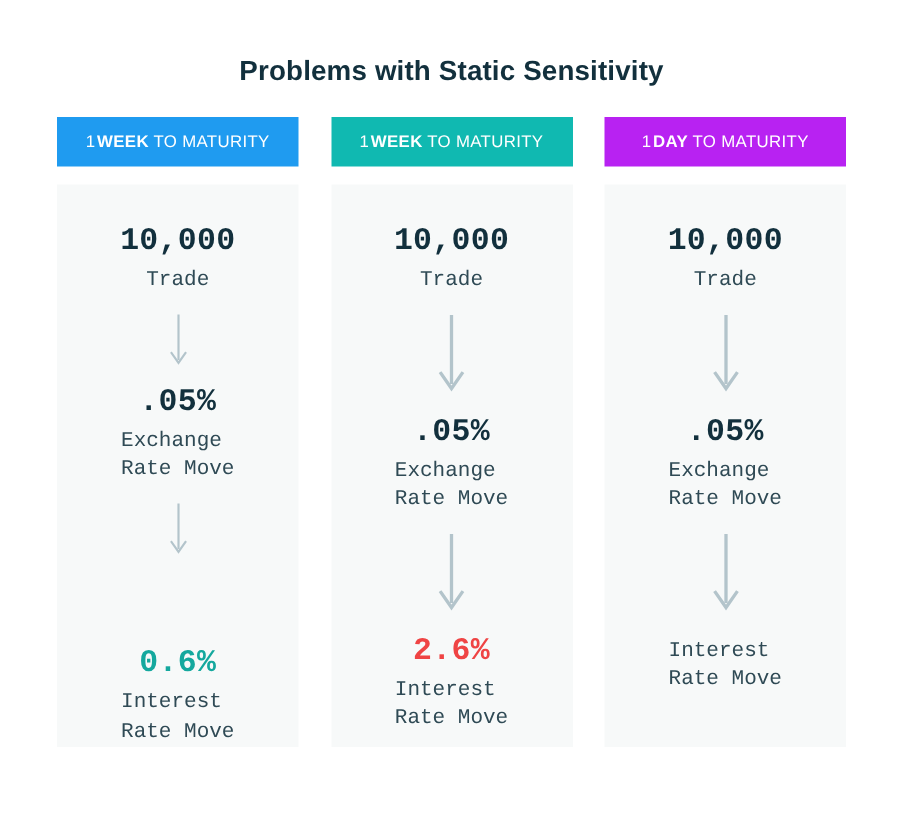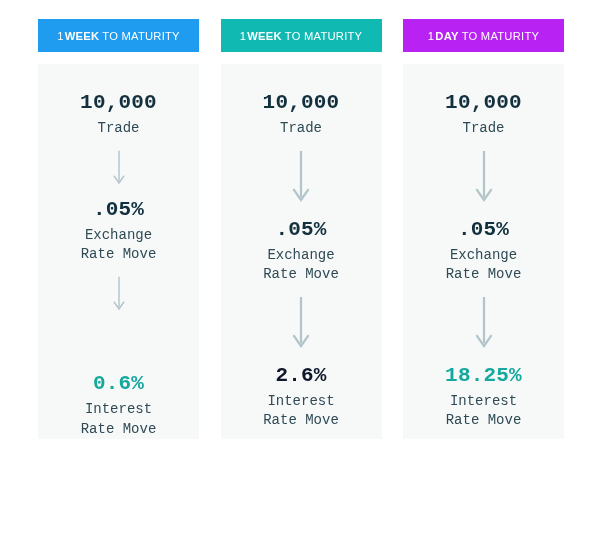--- a/index.html
+++ b/index.html
@@ -83,21 +83,20 @@
     line-height: 26px;
     letter-spacing: 0.2px;
   }
   .step-value.accent {
     color: #14a89e;
   }
   .step-label {
     font-size: 14px;
     color: #2f4a55;
     line-height: 19.5px;
-    text-align: center;
     margin-top: 3px;
     white-space: pre-line;
   }
   .arrow {
     width: 22px;
     height: 58px;
     margin: 11px 0 9px 0;
     display: block;
   }
   .arrow-line {
@@ -109,20 +108,21 @@
     stroke-width: 2.2;
     fill: none;
     stroke-linecap: square;
   }
 </style>
 </head>
 <body>
 
 <div class="infographic">
 
+  <h1 class="page-title" style="color: rgb(18, 48, 61);">Problems with Static Sensitivity</h1>
 
   <div class="columns">
 
     <div class="column">
       <div class="badge" style="background: rgb(31, 155, 240);">
         <span>1</span>
         <span class="badge-strong">WEEK</span>
         <span>TO MATURITY</span>
       </div>
       <div class="panel" style="background: rgb(247, 249, 249);">
@@ -180,21 +180,21 @@
           <div class="step-label">Exchange
 Rate Move</div>
         </div>
 
         <svg class="arrow" viewBox="0 0 22 58">
           <line class="arrow-line" x1="11" y1="1" x2="11" y2="47" style="stroke: rgb(179, 196, 203);"></line>
           <polyline class="arrow-head" points="4,40 11,50 18,40" style="stroke: rgb(179, 196, 203);"></polyline>
         </svg>
 
         <div class="step">
-          <div class="step-value accent" style="color: #0f172a;">2.6%</div>
+          <div class="step-value accent" style="color: #ef4444;">2.6%</div>
           <div class="step-label">Interest
 Rate Move</div>
         </div>
 
       </div>
     </div>
 
     <div class="column">
       <div class="badge" style="background: rgb(184, 34, 242);">
         <span>1</span>
@@ -218,21 +218,20 @@
           <div class="step-label">Exchange
 Rate Move</div>
         </div>
 
         <svg class="arrow" viewBox="0 0 22 58">
           <line class="arrow-line" x1="11" y1="1" x2="11" y2="47" style="stroke: rgb(179, 196, 203);"></line>
           <polyline class="arrow-head" points="4,40 11,50 18,40" style="stroke: rgb(179, 196, 203);"></polyline>
         </svg>
 
         <div class="step">
-          <div class="step-value accent" style="color: rgb(20, 168, 158);">18.25%</div>
           <div class="step-label">Interest
 Rate Move</div>
         </div>
 
       </div>
     </div>
 
   </div>
 </div>
 

